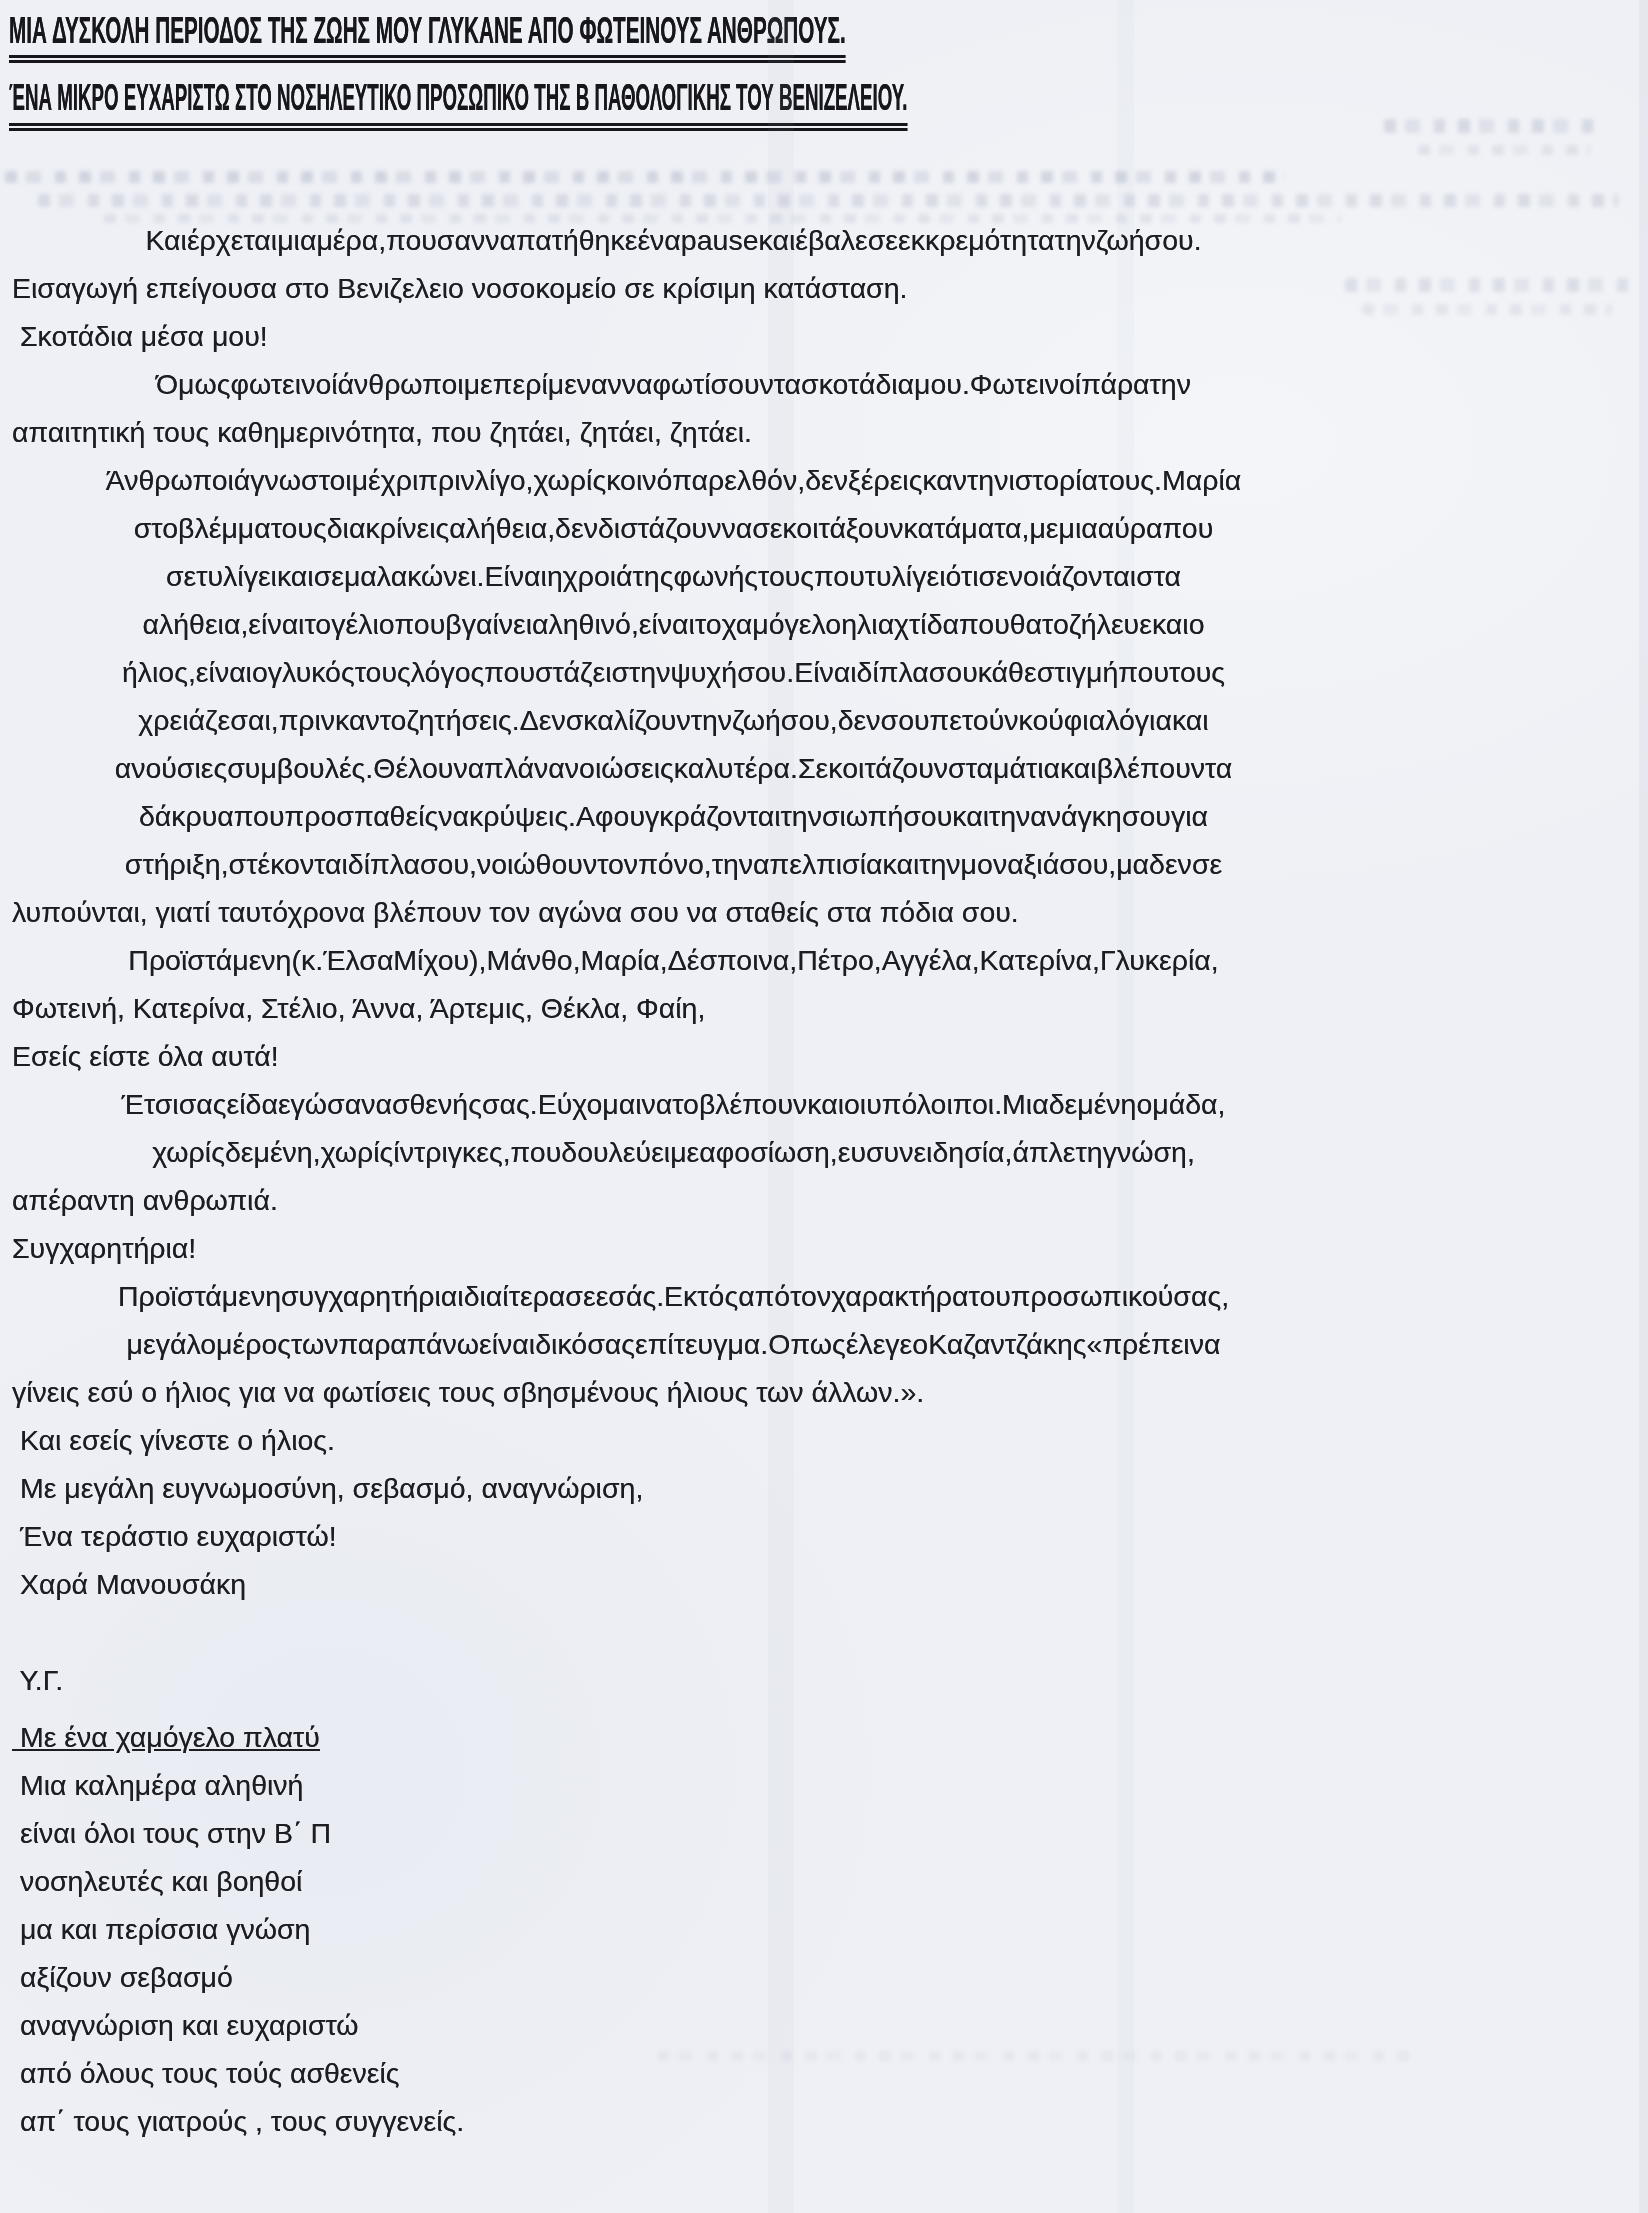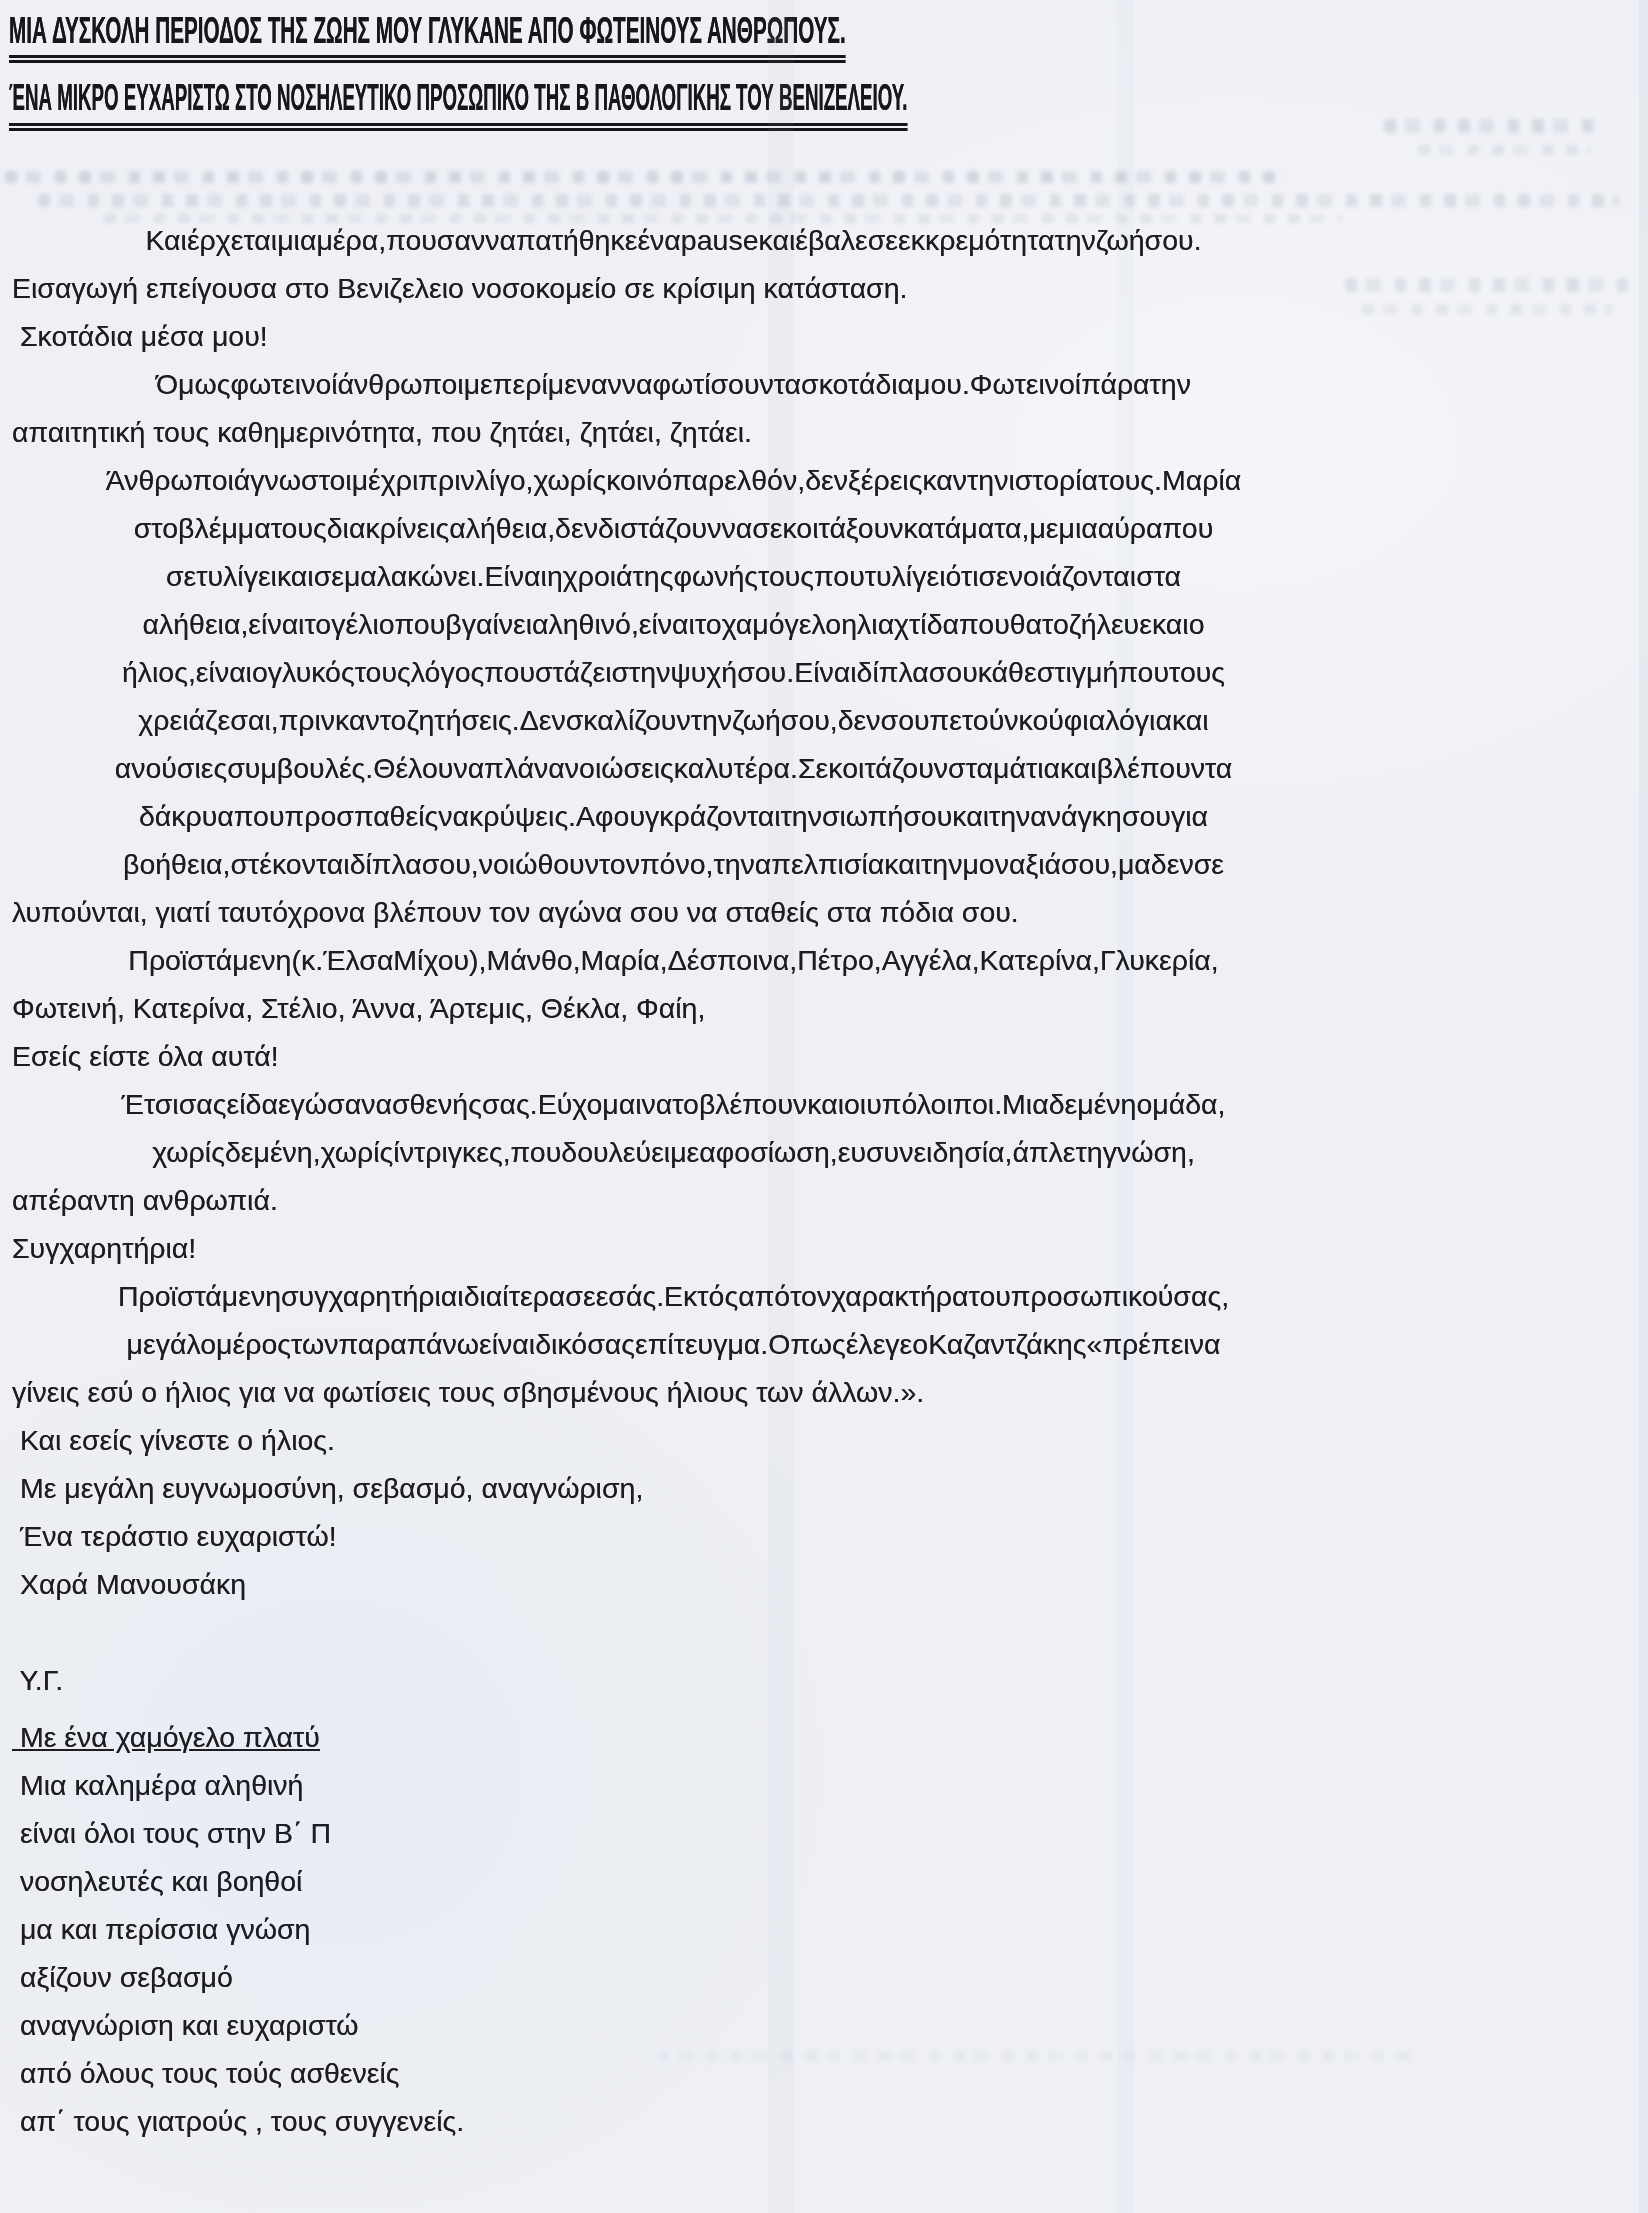--- a/index.html
+++ b/index.html
@@ -277,21 +277,21 @@
         <span>την</span>
         <span>σιωπή</span>
         <span>σου</span>
         <span>και</span>
         <span>την</span>
         <span>ανάγκη</span>
         <span>σου</span>
         <span>για</span>
       </div>
       <div class="line j">
-        <span>βοήθεια,</span>
+        <span>στήριξη,</span>
         <span>στέκονται</span>
         <span>δίπλα</span>
         <span>σου,</span>
         <span>νοιώθουν</span>
         <span>τον</span>
         <span>πόνο</span>
         <span>,</span>
         <span>την</span>
         <span>απελπισία</span>
         <span>και</span>

